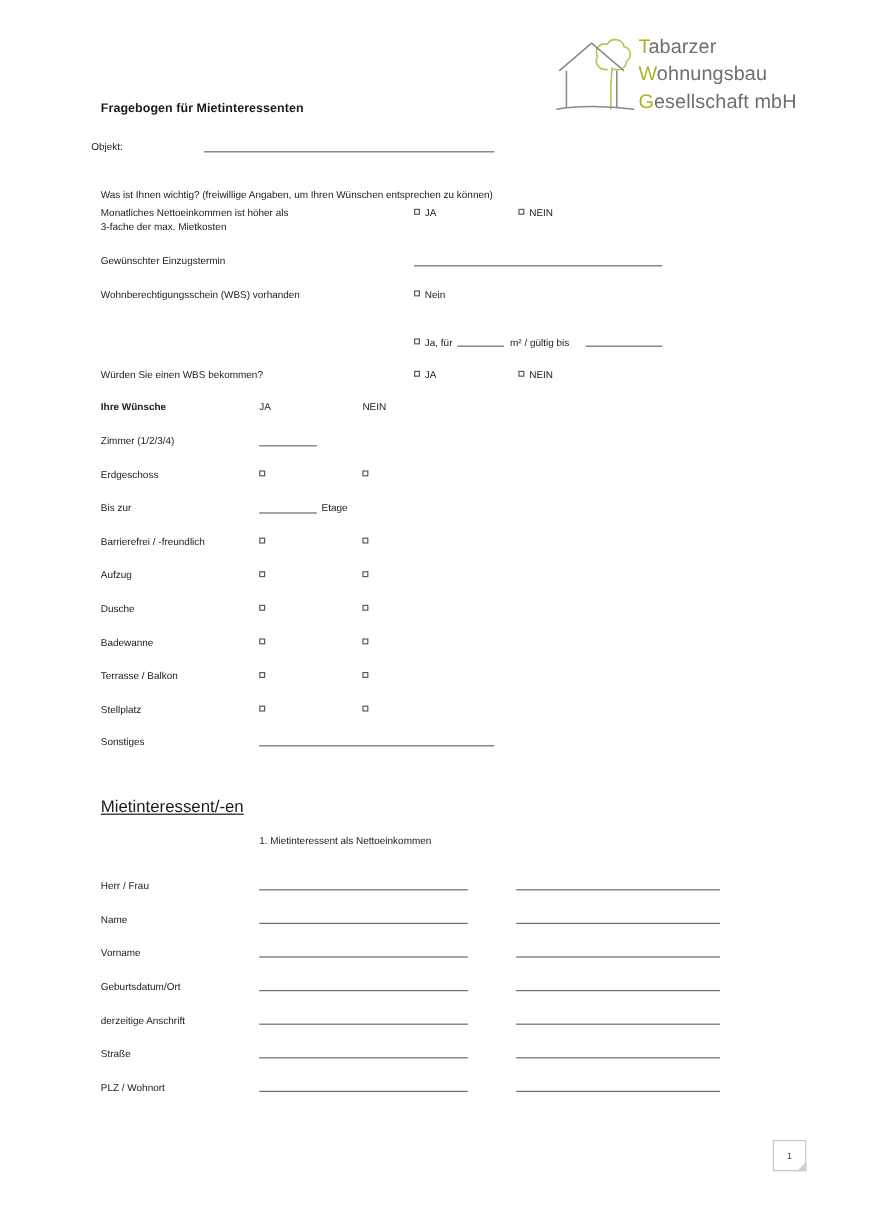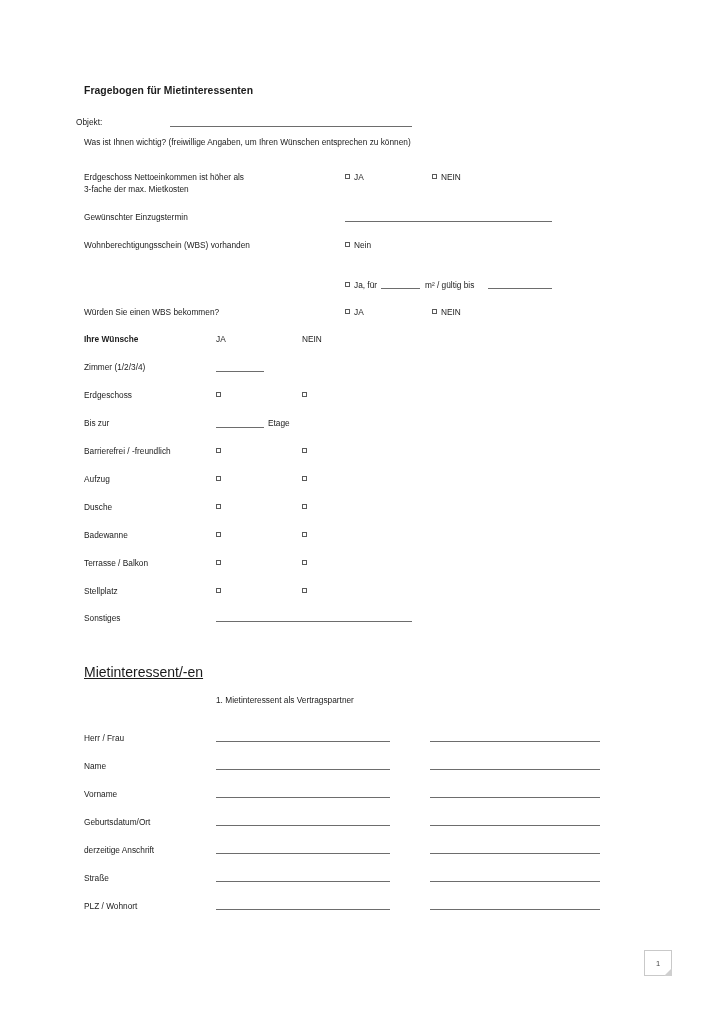--- a/index.html
+++ b/index.html
@@ -106,29 +106,46 @@
     width: 0; height: 0;
     border-left: 8px solid transparent;
     border-bottom: 8px solid #cfcfcf;
   }
 </style>
 </head>
 <body>
 
 <div class="page">
 
+  <div class="logo">
+    <svg class="logo-mark" viewBox="0 0 78 68">
+
+      <path d="M44 30 C36 30 33 24 36 19 C33 13 38 7 44 9 C47 3 57 4 58 11
+               C64 12 65 20 60 23 C60 29 53 32 48 29 L47 44 L47 63" fill="none" stroke="#b9c24f" stroke-width="1.3" stroke-linecap="round"></path>
+
+      <path d="M4 31 L31 8 L58 31" fill="none" stroke="#8a8a88" stroke-width="1.3" stroke-linejoin="round"></path>
+      <path d="M10 31 L10 62" fill="none" stroke="#8a8a88" stroke-width="1.3"></path>
+      <path d="M52 31 L52 62" fill="none" stroke="#8a8a88" stroke-width="1.3"></path>
+      <path d="M2 63 C18 60 44 60 66 63" fill="none" stroke="#8a8a88" stroke-width="1.3" stroke-linecap="round"></path>
+    </svg>
+    <div class="logo-text">
+      <div class="logo-line"><span class="cap">T</span><span>abarzer</span></div>
+      <div class="logo-line"><span class="cap">W</span><span>ohnungsbau</span></div>
+      <div class="logo-line"><span class="cap">G</span><span>esellschaft mbH</span></div>
+    </div>
+  </div>
 
   <div class="title" style="left:84px; top:85px;">Fragebogen für Mietinteressenten</div>
 
   <div class="t" style="left:76px; top:116px;">Objekt:</div>
   <div class="rule" style="left:170px; top:126px; width:242px;"></div>
 
-  <div class="t" style="left:84px; top:136px;"><span class="b">Was ist Ihnen wichtig?</span><span> (freiwillige Angaben, um Ihren Wünschen entsprechen zu können)</span></div>
-
-  <div class="t" style="left:84px; top:171px;">Erdgeschoss Nettoeinkommen ist höher als</div>
+  <div class="t" style="left:84px; top:156px;"><span class="b">Was ist Ihnen wichtig?</span><span> (freiwillige Angaben, um Ihren Wünschen entsprechen zu können)</span></div>
+
+  <div class="t" style="left:84px; top:171px;">Monatliches Nettoeinkommen ist höher als</div>
   <div class="t" style="left:84px; top:183px;">3-fache der max. Mietkosten</div>
   <div class="cb" style="left:345px; top:174px;"></div>
   <div class="t" style="left:354px; top:171px;">JA</div>
   <div class="cb" style="left:432px; top:174px;"></div>
   <div class="t" style="left:441px; top:171px;">NEIN</div>
 
   <div class="t" style="left:84px; top:211px;">Gewünschter Einzugstermin</div>
   <div class="rule" style="left:345px; top:221px; width:207px;"></div>
 
   <div class="t" style="left:84px; top:239px;">Wohnberechtigungsschein (WBS) vorhanden</div>
@@ -184,21 +201,21 @@
 
   <div class="t" style="left:84px; top:585px;">Stellplatz</div>
   <div class="cb" style="left:216px; top:588px;"></div>
   <div class="cb" style="left:302px; top:588px;"></div>
 
   <div class="t" style="left:84px; top:612px;">Sonstiges</div>
   <div class="rule" style="left:216px; top:621px; width:196px;"></div>
 
   <div class="u-head" style="left:84px; top:664px;">Mietinteressent/-en</div>
 
-  <div class="t wrap" style="left:216px; top:694px; width:200px;"><span class="b">1. Mietinteressent</span><span> als Vertragspartner</span></div>
+  <div class="t wrap" style="left:216px; top:694px; width:200px;"><span class="b">1. Mietinteressent</span><span> als Nettoeinkommen</span></div>
 
 
   <div class="t" style="left:84px; top:732px;">Herr / Frau</div>
   <div class="rule" style="left:216px; top:741px; width:174px;"></div>
   <div class="rule" style="left:430px; top:741px; width:170px;"></div>
 
   <div class="t" style="left:84px; top:760px;">Name</div>
   <div class="rule" style="left:216px; top:769px; width:174px;"></div>
   <div class="rule" style="left:430px; top:769px; width:170px;"></div>
 

